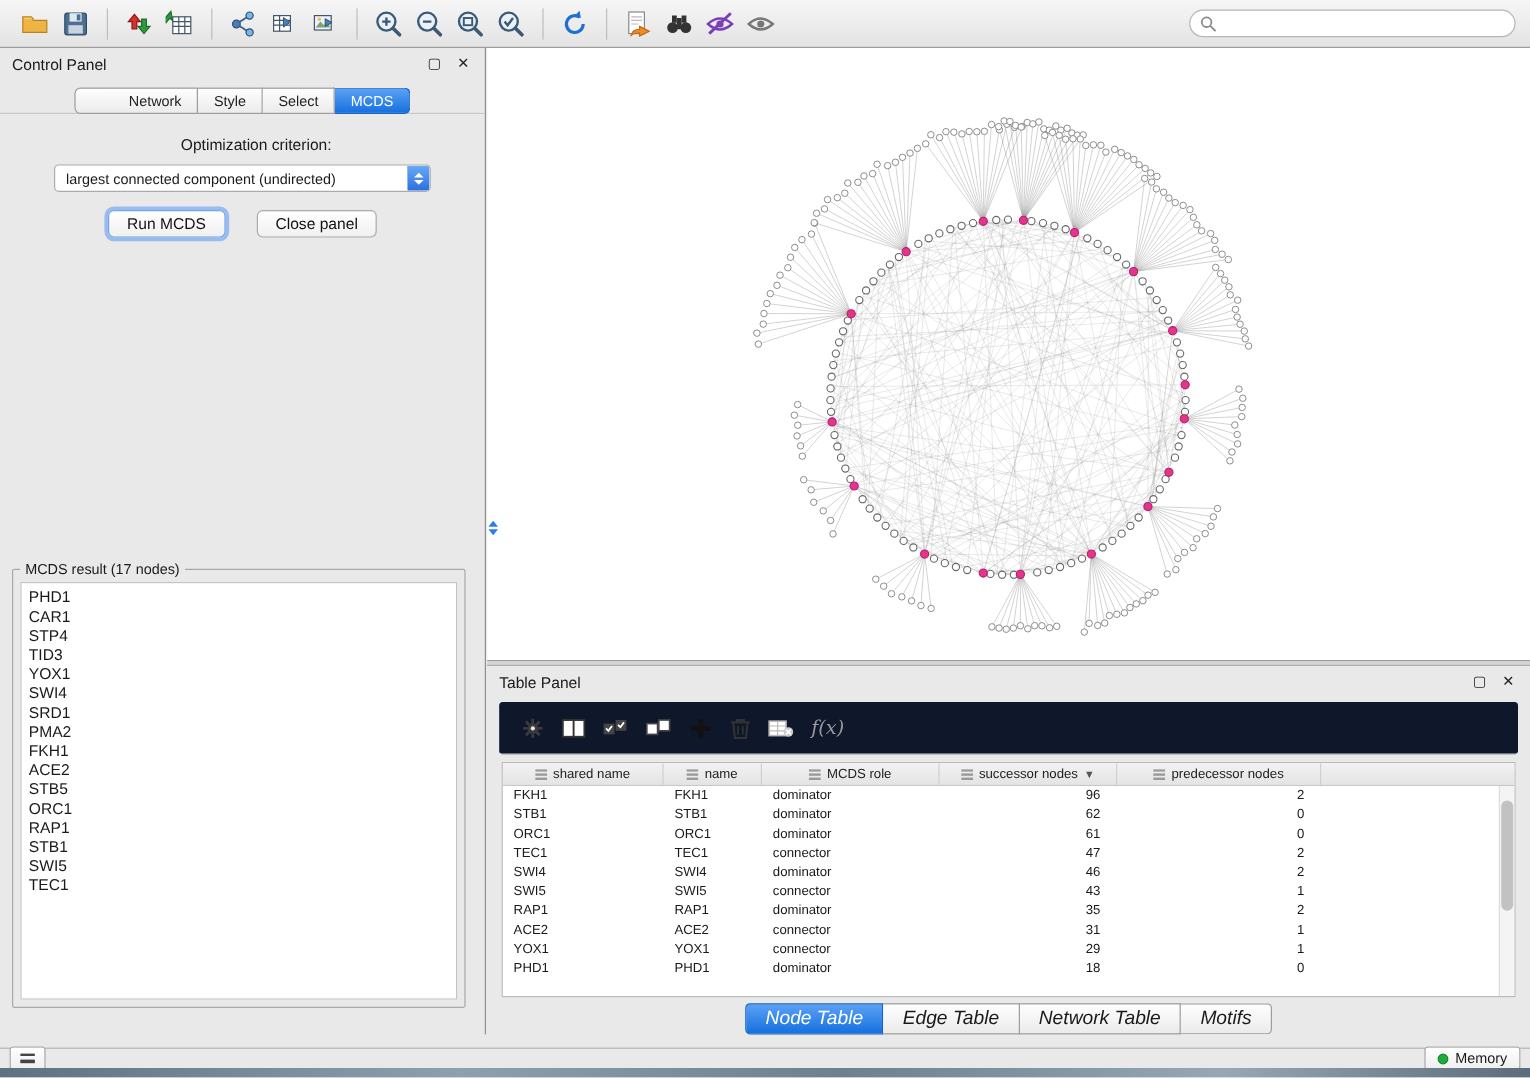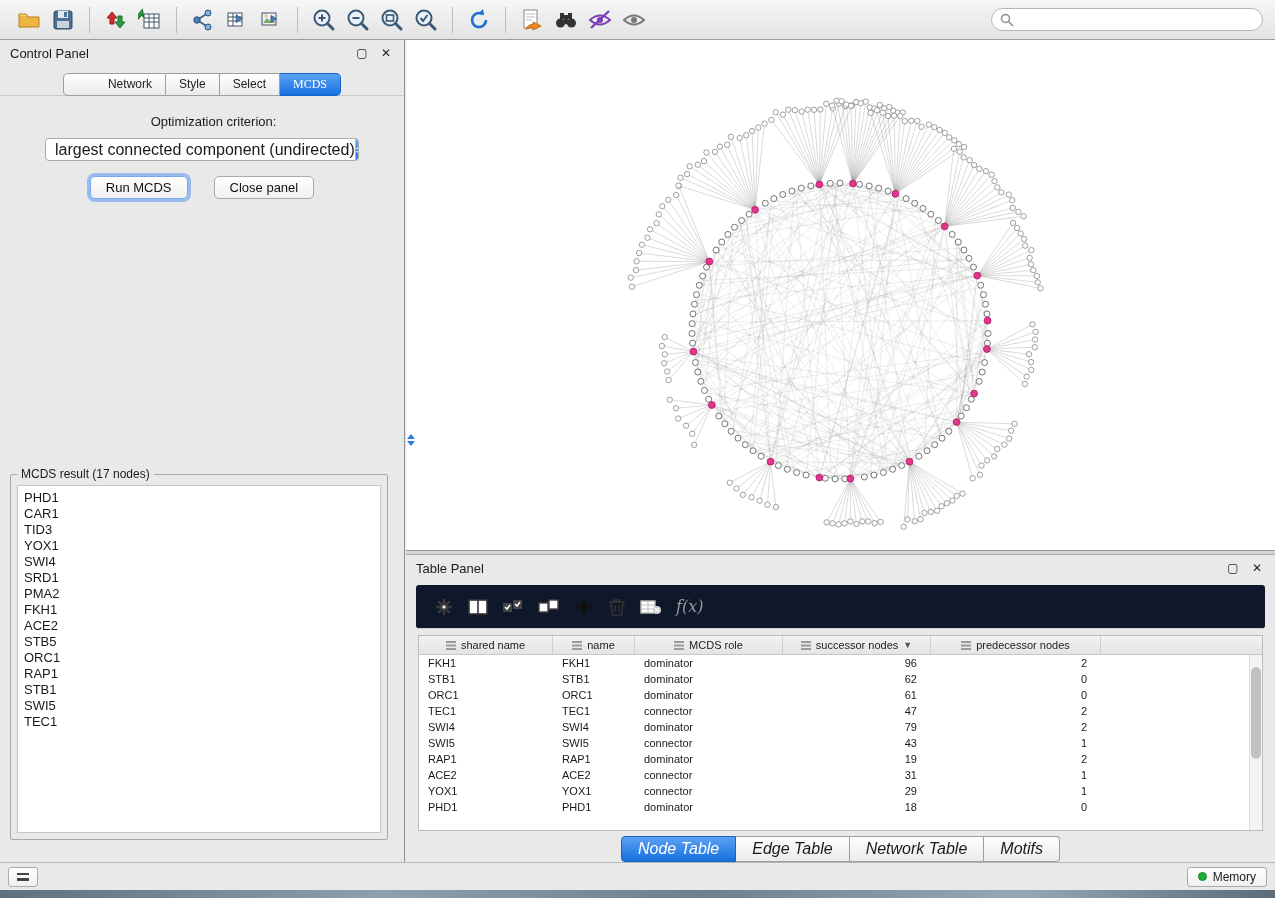--- a/index.html
+++ b/index.html
@@ -23,26 +23,26 @@
     background:#e9e9e9; border-right:1px solid #8f8f8f; }
   .panel-head { height:26px; display:flex; align-items:center; padding:0 10px; font-size:13px; }
   .panel-head .spacer { flex:1; }
   .win-btn { width:16px; height:16px; display:flex; align-items:center; justify-content:center;
     font-size:12px; color:#222; margin-left:8px; }
   #cp-tabs { display:flex; justify-content:center; margin-top:7px; }
   .cp-tab { padding:3px 13px; font-size:12px; border:1px solid #9e9e9e; border-left:none;
     background:linear-gradient(#fefefe,#ebebeb); color:#222; }
   .cp-tab:first-child { border-left:1px solid #9e9e9e; border-radius:5px 0 0 5px;padding-left:44px; }
   .cp-tab:last-child { border-radius:0 5px 5px 0; }
-  .cp-tab.active { background:linear-gradient(#5ba1f3,#1670e0); border-color:#1565c8; color:#fff;font-family:Liberation Serif, serif; }
+  .cp-tab.active { background:linear-gradient(#5ba1f3,#1670e0); border-color:#1565c8; color:#fff; }
   #cp-content { border-top:1px solid #c9c9c9; margin-top:-1px; padding-top:18px; }
   #opt-label { text-align:center; font-size:13px;margin-left:23px; }
   #criterion { width:314px; height:23px; margin:9px auto 0; background:#fff;
     border:1px solid #ababab; border-radius:4px; display:flex; align-items:stretch; overflow:hidden; }
-  #criterion .val { flex:1; display:flex; align-items:center; padding-left:9px; font-size:16px; white-space:nowrap; }
+  #criterion .val { flex:1; display:flex; align-items:center; padding-left:9px; font-size:12px; white-space:nowrap; }
   #criterion .stepper { width:19px; background:linear-gradient(#6aa9f6,#2a6fe0); border-left:1px solid #9bb9e8;
     display:flex; flex-direction:column; align-items:center; justify-content:center; gap:2px; border-radius:0 3px 3px 0;}
   .arr-up { width:0; height:0; border-left:4px solid transparent; border-right:4px solid transparent; border-bottom:4px solid #fff; }
   .arr-dn { width:0; height:0; border-left:4px solid transparent; border-right:4px solid transparent; border-top:4px solid #fff; }
   #cp-buttons { display:flex; justify-content:center; gap:26px; margin-top:15px; }
   .mac-btn { height:23px; padding:0 15px; font-size:13px; border:1px solid #ababab; border-radius:5px;
     background:linear-gradient(#ffffff,#f0f0f0); color:#111; }
   .mac-btn.focus-ring { box-shadow:0 0 0 3px rgba(90,150,240,.55); border-color:#74a7ef; }
   #mcds-fieldset { position:absolute; left:10px; right:16px; top:427px; height:373px;
     border:1px solid #a8a8a8; border-radius:2px; background:#e9e9e9; }
@@ -87,21 +87,21 @@
   #vscroll { position:absolute; top:19px; right:0; bottom:0; width:13px; background:#f4f4f4; border-left:1px solid #ddd; }
   #vthumb { position:absolute; top:12px; left:1px; right:1px; height:92px; background:#c2c2c2; border-radius:6px; }
   #tp-tabs { display:flex; justify-content:center; margin-top:5px; }
   .tp-tab { padding:3px 16px; font-size:16px; border:1px solid #9e9e9e; border-left:none;
     background:linear-gradient(#fefefe,#ebebeb);font-style:italic; }
   .tp-tab:first-child { border-left:1px solid #9e9e9e; border-radius:4px 0 0 4px; }
   .tp-tab:last-child { border-radius:0 4px 4px 0; }
   .tp-tab.active { background:linear-gradient(#5ba1f3,#1670e0); border-color:#1565c8; color:#fff; }
 
   
-  #status-bar { position:absolute; left:0; right:0; bottom:8px; height:28px; background:#e9e9e9;
+  #status-bar { position:absolute; left:0; right:0; bottom:8px; height:17px; background:#e9e9e9;
     border-top:1px solid #b5b5b5; display:flex; align-items:center; padding:0 8px; }
   #list-btn { width:30px; height:20px; border:1px solid #ababab; border-radius:3px;
     background:linear-gradient(#fff,#efefef); display:flex; align-items:center; justify-content:center; }
   .bars { width:12px; height:8px; border-top:2px solid #444; border-bottom:2px solid #444; position:relative; }
   .bars::after { content:""; position:absolute; left:0; right:0; top:3px; height:2px; background:#444; }
   #memory-btn { margin-left:auto; height:20px; border:1px solid #ababab; border-radius:3px;
     background:linear-gradient(#fff,#efefef); display:flex; align-items:center; gap:6px; padding:0 10px; font-size:12px;}
   #memory-dot { width:9px; height:9px; border-radius:50%; background:#1faa3c; border:1px solid #128a2c; }
   #wallpaper { position:absolute; left:0; right:0; bottom:0; height:8px;
     background:linear-gradient(90deg,#5f7080,#8ea0ae 30%,#6e7f8e 55%,#97a8b4 80%,#5c6c7a); }
@@ -299,20 +299,21 @@
       <div id="cp-buttons">
         <button class="mac-btn focus-ring">Run MCDS</button>
         <button class="mac-btn">Close panel</button>
       </div>
     </div>
     <fieldset id="mcds-fieldset">
       <legend>MCDS result (17 nodes)</legend>
       <div id="mcds-list">
           <div class="mcds-item">PHD1</div>
           <div class="mcds-item">CAR1</div>
+          <div class="mcds-item">STP4</div>
           <div class="mcds-item">TID3</div>
           <div class="mcds-item">YOX1</div>
           <div class="mcds-item">SWI4</div>
           <div class="mcds-item">SRD1</div>
           <div class="mcds-item">PMA2</div>
           <div class="mcds-item">FKH1</div>
           <div class="mcds-item">ACE2</div>
           <div class="mcds-item">STB5</div>
           <div class="mcds-item">ORC1</div>
           <div class="mcds-item">RAP1</div>
@@ -1153,35 +1154,35 @@
               <div class="tcell c0">TEC1</div>
               <div class="tcell c1">TEC1</div>
               <div class="tcell c2">connector</div>
               <div class="tcell c3">47</div>
               <div class="tcell c4">2</div>
             </div>
             <div class="trow">
               <div class="tcell c0">SWI4</div>
               <div class="tcell c1">SWI4</div>
               <div class="tcell c2">dominator</div>
-              <div class="tcell c3">79</div>
+              <div class="tcell c3">46</div>
               <div class="tcell c4">2</div>
             </div>
             <div class="trow">
               <div class="tcell c0">SWI5</div>
               <div class="tcell c1">SWI5</div>
               <div class="tcell c2">connector</div>
               <div class="tcell c3">43</div>
               <div class="tcell c4">1</div>
             </div>
             <div class="trow">
               <div class="tcell c0">RAP1</div>
               <div class="tcell c1">RAP1</div>
               <div class="tcell c2">dominator</div>
-              <div class="tcell c3">19</div>
+              <div class="tcell c3">35</div>
               <div class="tcell c4">2</div>
             </div>
             <div class="trow">
               <div class="tcell c0">ACE2</div>
               <div class="tcell c1">ACE2</div>
               <div class="tcell c2">connector</div>
               <div class="tcell c3">31</div>
               <div class="tcell c4">1</div>
             </div>
             <div class="trow">

